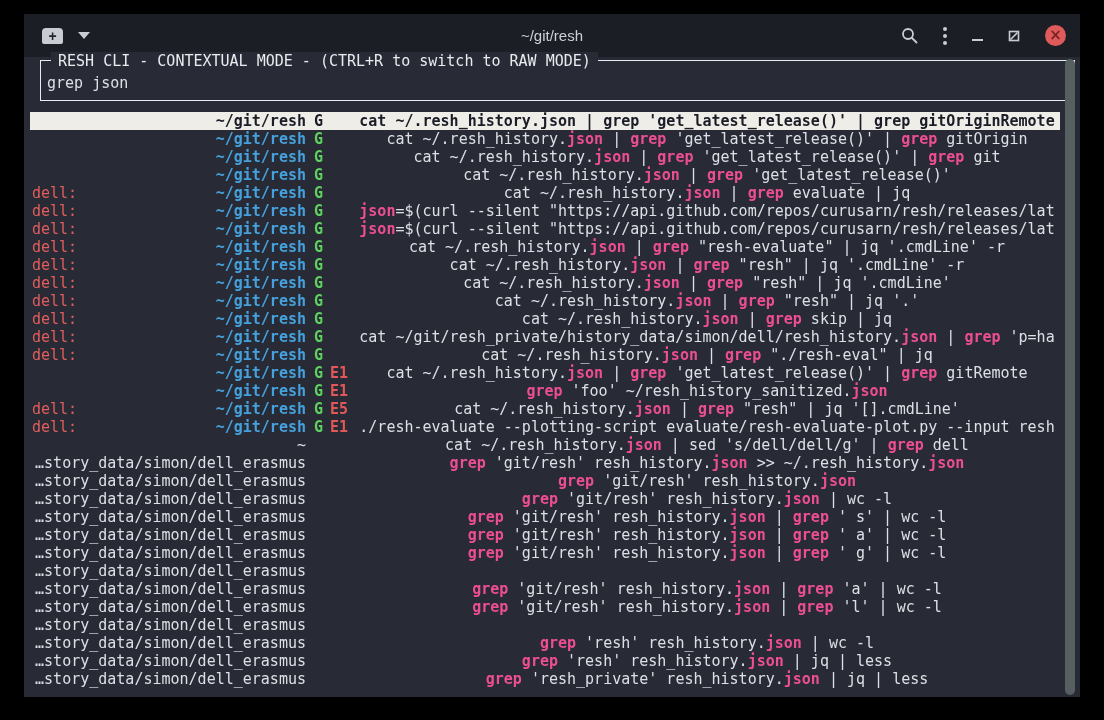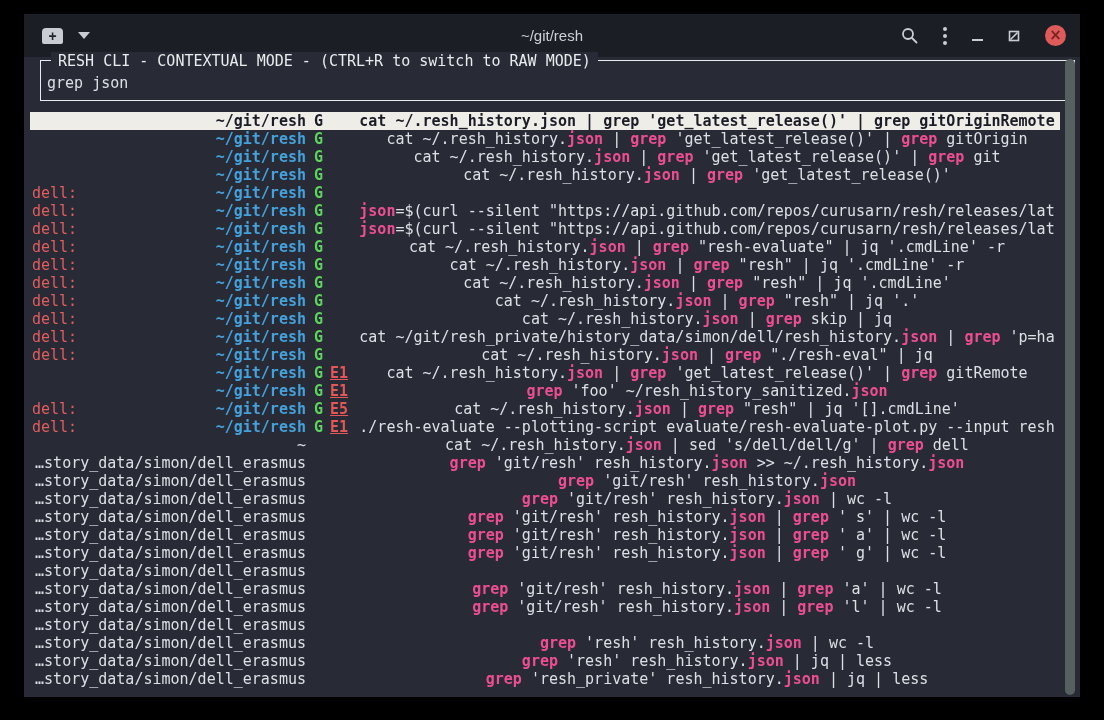--- a/index.html
+++ b/index.html
@@ -53,21 +53,21 @@
   .query { padding:13px 8px 0 6px; color:var(--foreground,#dce0e5); white-space:pre; }
 
   .rows { position:absolute; left:6px; top:55px; width:1030px; }
   .row { display:flex; height:18px; line-height:18px; white-space:pre; overflow:hidden; }
   .hostdir { flex:0 0 276px; display:flex; justify-content:space-between; overflow:hidden; }
   .host { color:var(--host_red,#e25d5d); padding-left:2px; }
   .dir { color:var(--foreground,#dce0e5); }
   .dir.blue { color:var(--dir_blue,#45a1dc); font-weight:bold; }
   .flags { flex:0 0 40px; padding-left:8px; display:flex; gap:7px; font-weight:bold; }
   .flag.ok { color:var(--flag_green,#5fd35f); }
-  .flag.err { color:var(--error_red,#e25757);text-decoration:underline; }
+  .flag.err { color:var(--error_red,#e25757); }
   .cmd { flex:1; overflow:hidden; color:var(--foreground,#dce0e5);text-align:center; }
   .hl { color:var(--match_pink,#ed4e93); font-weight:bold; }
 
   .row.selected { background:var(--selected_bg,#efede8); font-weight:bold; }
   .row.selected .host, .row.selected .dir, .row.selected .dir.blue,
   .row.selected .flag, .row.selected .cmd { color:var(--selected_fg,#1a1c26); }
 </style>
 </head>
 <body>
 
@@ -105,21 +105,21 @@
   <div class="terminal">
     <div class="searchbox">
       <div class="searchbox-title">RESH CLI - CONTEXTUAL MODE - (CTRL+R to switch to RAW MODE)</div>
       <div class="query">grep json</div>
     </div>
     <div class="rows">
         <div class="row selected"><span class="hostdir"><span class="host"></span><span class="dir blue">~/git/resh</span></span><span class="flags"><span class="flag ok">G</span></span><span class="cmd">cat ~/.resh_history.json | grep 'get_latest_release()' | grep gitOriginRemote</span></div>
         <div class="row"><span class="hostdir"><span class="host"></span><span class="dir blue">~/git/resh</span></span><span class="flags"><span class="flag ok">G</span></span><span class="cmd">cat ~/.resh_history.<span class="hl">json</span> | <span class="hl">grep</span> 'get_latest_release()' | <span class="hl">grep</span> gitOrigin</span></div>
         <div class="row"><span class="hostdir"><span class="host"></span><span class="dir blue">~/git/resh</span></span><span class="flags"><span class="flag ok">G</span></span><span class="cmd">cat ~/.resh_history.<span class="hl">json</span> | <span class="hl">grep</span> 'get_latest_release()' | <span class="hl">grep</span> git</span></div>
         <div class="row"><span class="hostdir"><span class="host"></span><span class="dir blue">~/git/resh</span></span><span class="flags"><span class="flag ok">G</span></span><span class="cmd">cat ~/.resh_history.<span class="hl">json</span> | <span class="hl">grep</span> 'get_latest_release()'</span></div>
-        <div class="row"><span class="hostdir"><span class="host">dell:</span><span class="dir blue">~/git/resh</span></span><span class="flags"><span class="flag ok">G</span></span></div>
+        <div class="row"><span class="hostdir"><span class="host">dell:</span><span class="dir blue">~/git/resh</span></span><span class="flags"><span class="flag ok">G</span></span><span class="cmd">cat ~/.resh_history.<span class="hl">json</span> | <span class="hl">grep</span> evaluate | jq</span></div>
         <div class="row"><span class="hostdir"><span class="host">dell:</span><span class="dir blue">~/git/resh</span></span><span class="flags"><span class="flag ok">G</span></span><span class="cmd"><span class="hl">json</span>=$(curl --silent "https://api.github.com/repos/curusarn/resh/releases/lat</span></div>
         <div class="row"><span class="hostdir"><span class="host">dell:</span><span class="dir blue">~/git/resh</span></span><span class="flags"><span class="flag ok">G</span></span><span class="cmd"><span class="hl">json</span>=$(curl --silent "https://api.github.com/repos/curusarn/resh/releases/lat</span></div>
         <div class="row"><span class="hostdir"><span class="host">dell:</span><span class="dir blue">~/git/resh</span></span><span class="flags"><span class="flag ok">G</span></span><span class="cmd">cat ~/.resh_history.<span class="hl">json</span> | <span class="hl">grep</span> "resh-evaluate" | jq '.cmdLine' -r</span></div>
         <div class="row"><span class="hostdir"><span class="host">dell:</span><span class="dir blue">~/git/resh</span></span><span class="flags"><span class="flag ok">G</span></span><span class="cmd">cat ~/.resh_history.<span class="hl">json</span> | <span class="hl">grep</span> "resh" | jq '.cmdLine' -r</span></div>
         <div class="row"><span class="hostdir"><span class="host">dell:</span><span class="dir blue">~/git/resh</span></span><span class="flags"><span class="flag ok">G</span></span><span class="cmd">cat ~/.resh_history.<span class="hl">json</span> | <span class="hl">grep</span> "resh" | jq '.cmdLine'</span></div>
         <div class="row"><span class="hostdir"><span class="host">dell:</span><span class="dir blue">~/git/resh</span></span><span class="flags"><span class="flag ok">G</span></span><span class="cmd">cat ~/.resh_history.<span class="hl">json</span> | <span class="hl">grep</span> "resh" | jq '.'</span></div>
         <div class="row"><span class="hostdir"><span class="host">dell:</span><span class="dir blue">~/git/resh</span></span><span class="flags"><span class="flag ok">G</span></span><span class="cmd">cat ~/.resh_history.<span class="hl">json</span> | <span class="hl">grep</span> skip | jq</span></div>
         <div class="row"><span class="hostdir"><span class="host">dell:</span><span class="dir blue">~/git/resh</span></span><span class="flags"><span class="flag ok">G</span></span><span class="cmd">cat ~/git/resh_private/history_data/simon/dell/resh_history.<span class="hl">json</span> | <span class="hl">grep</span> 'p=ha</span></div>
         <div class="row"><span class="hostdir"><span class="host">dell:</span><span class="dir blue">~/git/resh</span></span><span class="flags"><span class="flag ok">G</span></span><span class="cmd">cat ~/.resh_history.<span class="hl">json</span> | <span class="hl">grep</span> "./resh-eval" | jq</span></div>
         <div class="row"><span class="hostdir"><span class="host"></span><span class="dir blue">~/git/resh</span></span><span class="flags"><span class="flag ok">G</span><span class="flag err">E1</span></span><span class="cmd">cat ~/.resh_history.<span class="hl">json</span> | <span class="hl">grep</span> 'get_latest_release()' | <span class="hl">grep</span> gitRemote</span></div>

